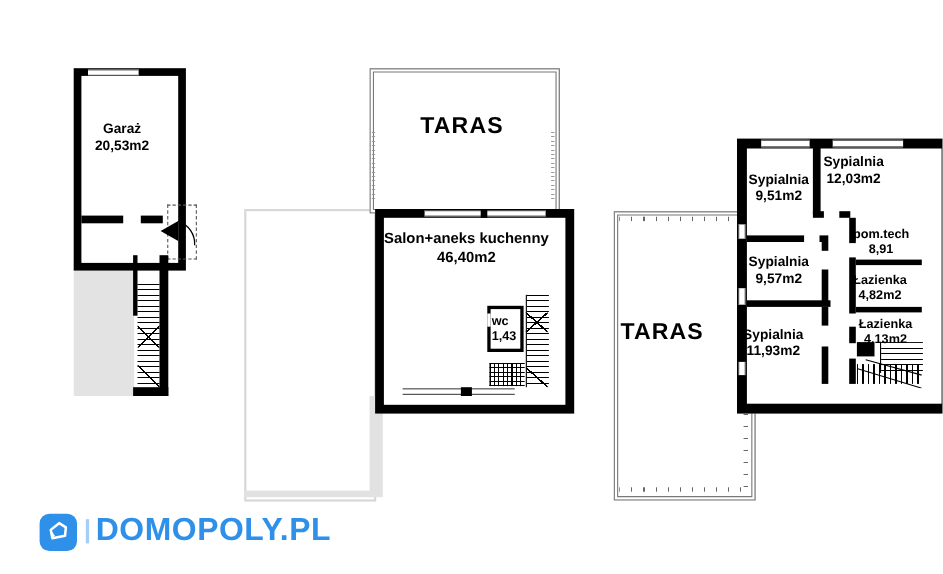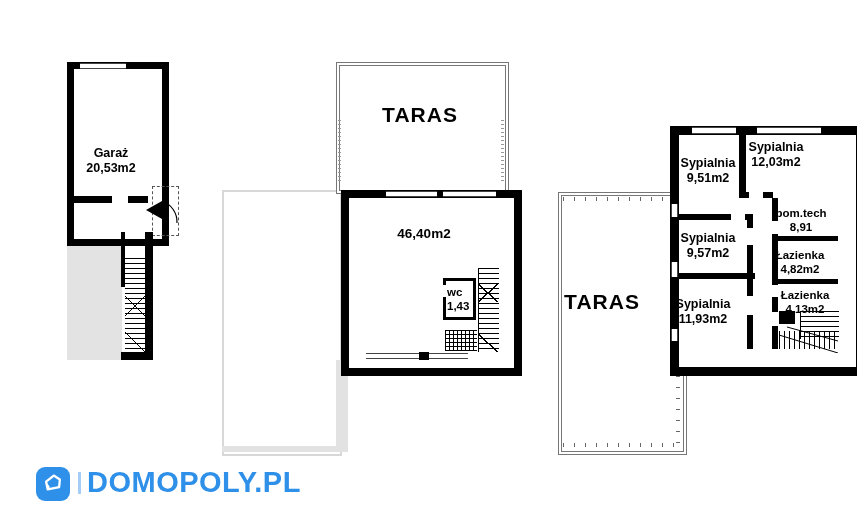--- a/index.html
+++ b/index.html
@@ -68,21 +68,21 @@
 
     <div class="gap" style="left:127px;top:225px;width:19px;height:7px;"></div>
 
     <div class="wall" style="left:121px;top:232px;width:4px;height:55px;"></div>
     <div class="wall" style="left:145px;top:232px;width:8px;height:128px;"></div>
     <div class="treads-v" style="left:125px;top:258px;width:20px;height:94px;"></div>
     <div class="xcross" style="left:125px;top:296px;width:20px;height:20px;"></div>
     <div class="diag" style="left:125px;top:332px;width:20px;height:20px;"></div>
     <div class="wall" style="left:121px;top:352px;width:32px;height:8px;"></div>
 
-    <div class="room-label" style="left:67px;top:110px;width:88px;margin-top:36px;">
+    <div class="room-label" style="left:67px;top:110px;width:88px;">
       <span>Garaż</span><br>
       <span>20,53m2</span>
     </div>
   </div>
 
   <div>
 
     <div class="lightrect" style="left:222px;top:190px;width:116px;height:262px;"></div>
     <div class="graystrip" style="left:336px;top:360px;width:12px;height:92px;"></div>
     <div class="graystrip" style="left:222px;top:446px;width:116px;height:6px;"></div>
@@ -105,21 +105,21 @@
     <div class="a" style="left:443px;top:278px;width:33px;height:42px;border:3px solid #000;"></div>
     <div class="gap" style="left:443px;top:285px;width:3px;height:12px;"></div>
 
     <div class="treads-v" style="left:478px;top:268px;width:20px;height:84px;border-left:1px solid #000;"></div>
     <div class="xcross" style="left:478px;top:284px;width:20px;height:18px;"></div>
     <div class="diag" style="left:478px;top:334px;width:20px;height:18px;"></div>
 
     <div class="crosshatch" style="left:445px;top:330px;width:32px;height:21px;"></div>
 
     <div class="salon-label" style="left:346px;top:209px;width:156px;">
-      <br>
+      <span>Salon+aneks kuchenny</span><br>
       <span>46,40m2</span>
     </div>
     <div class="room-label small" style="left:447px;top:286px;text-align:left;">
       <span>wc</span><br>
       <span>1,43</span>
     </div>
   </div>
 
   <div>
 

